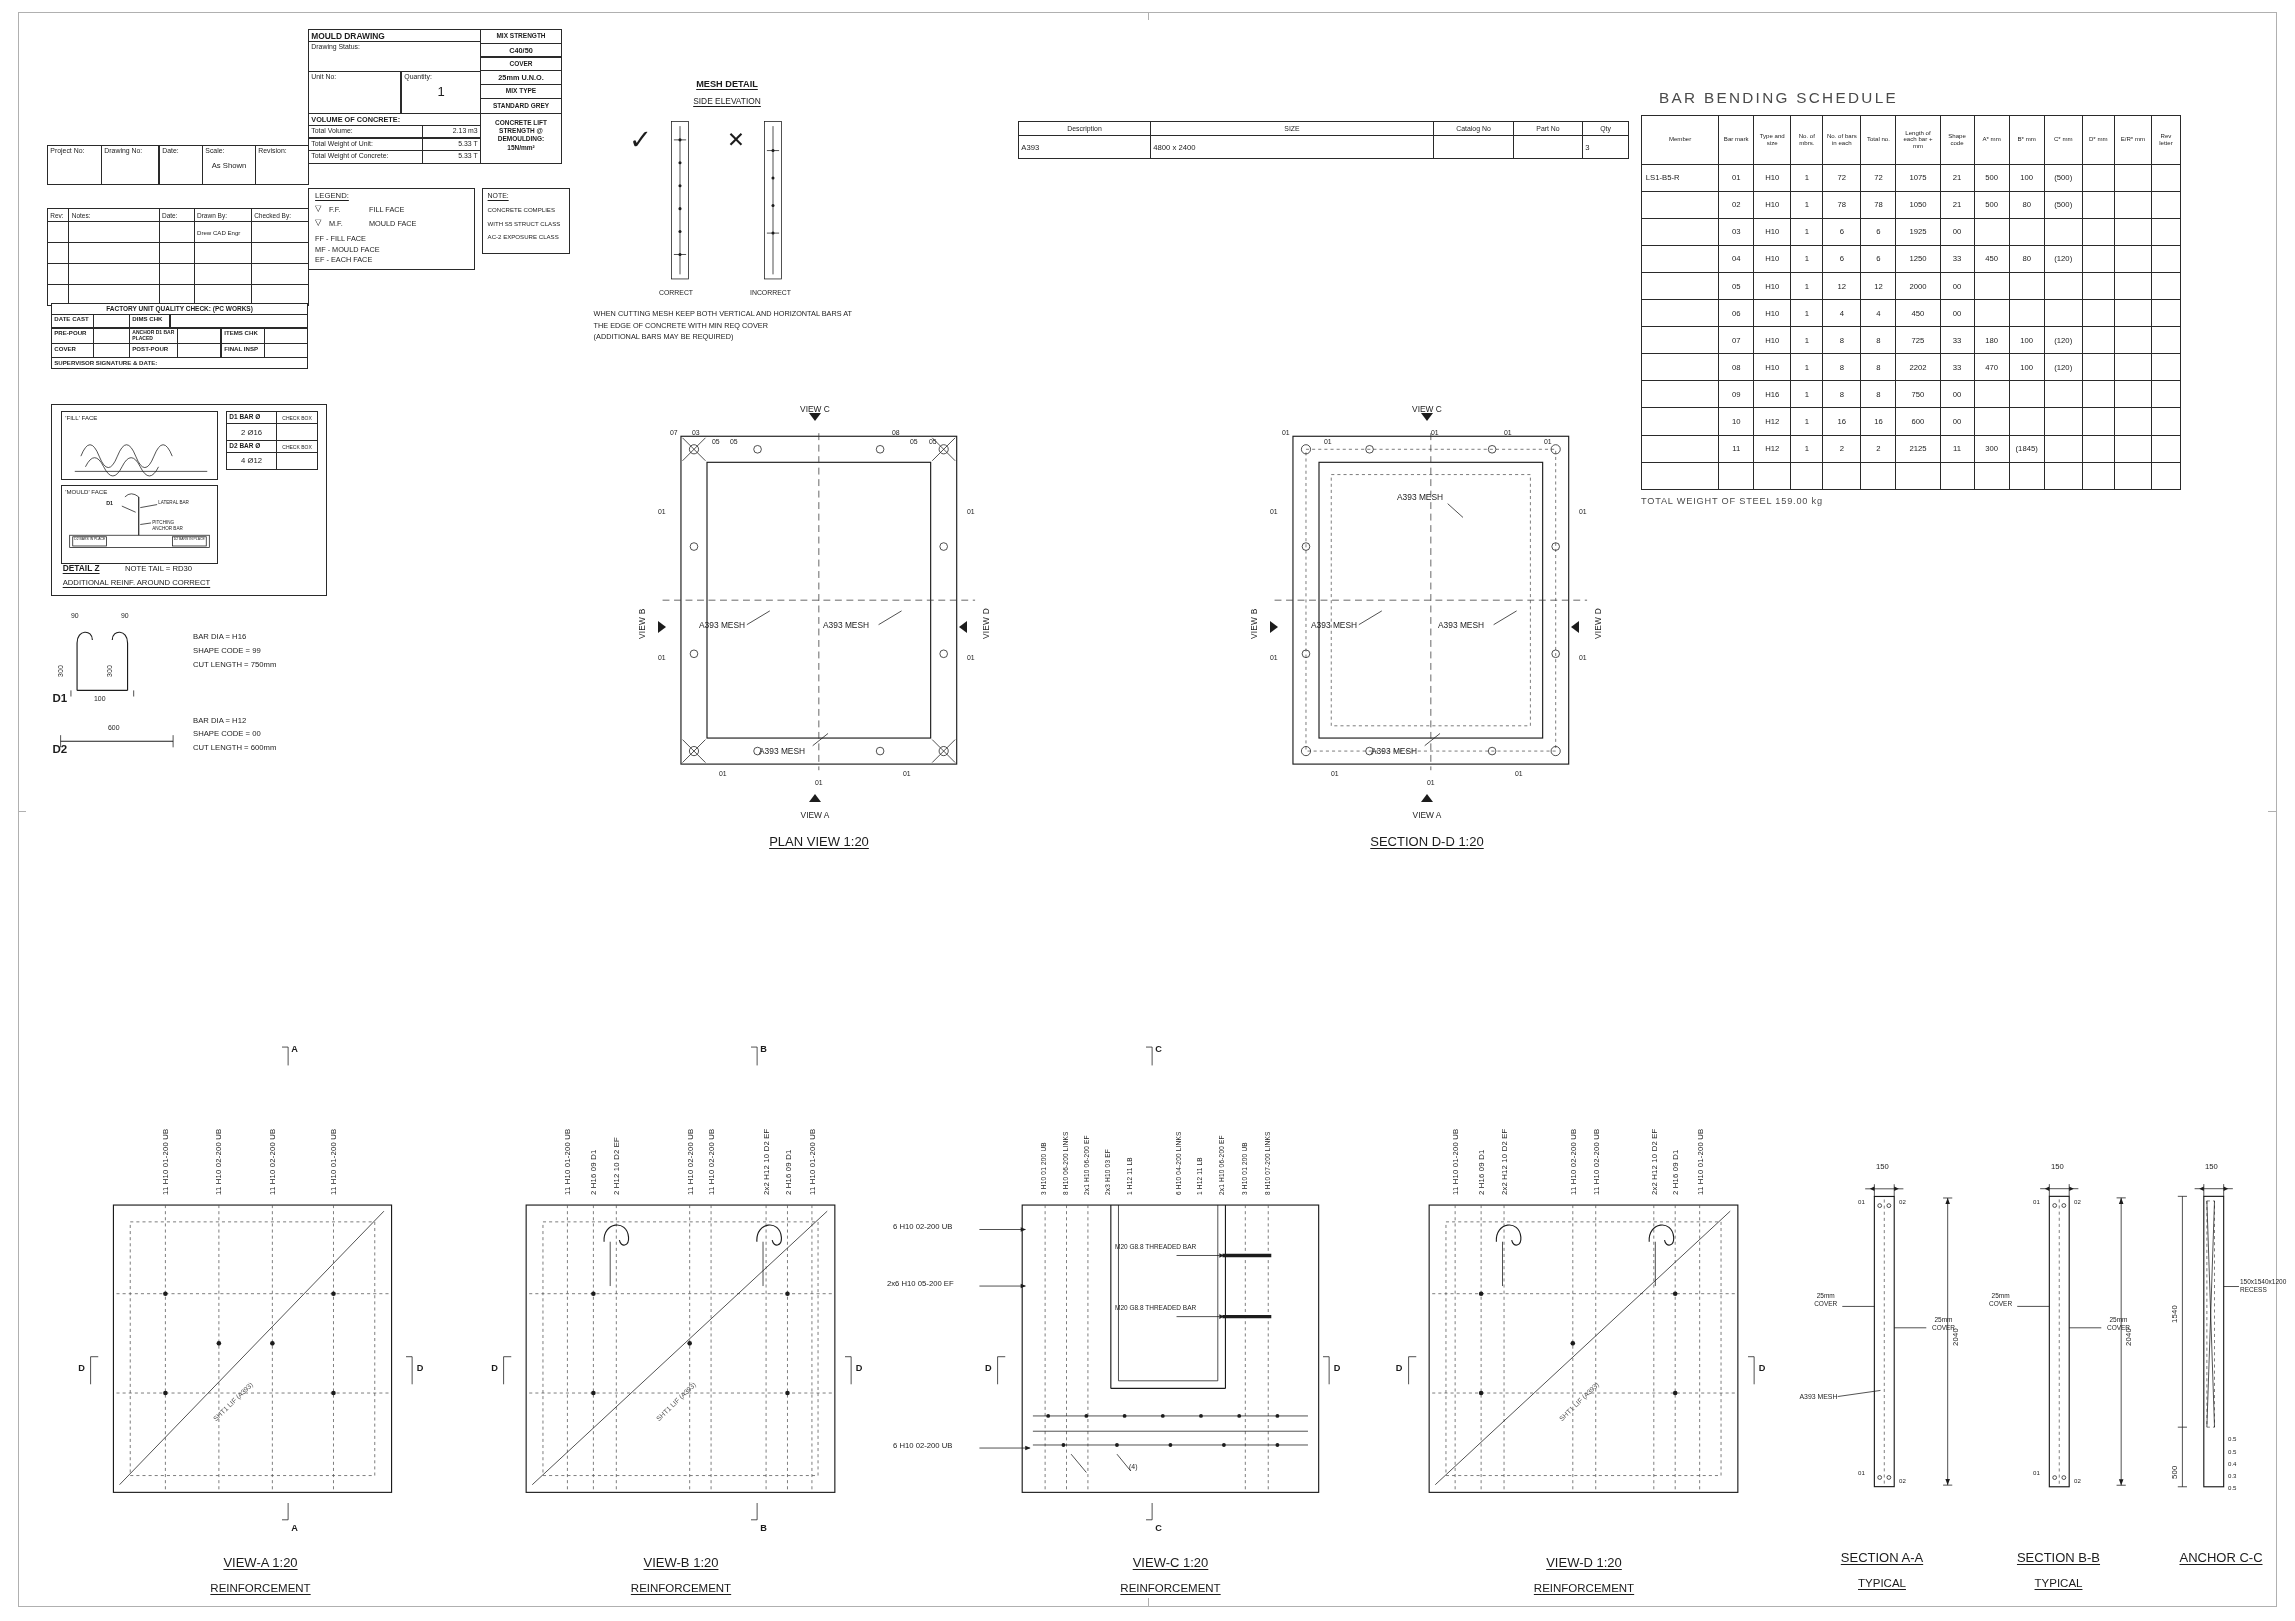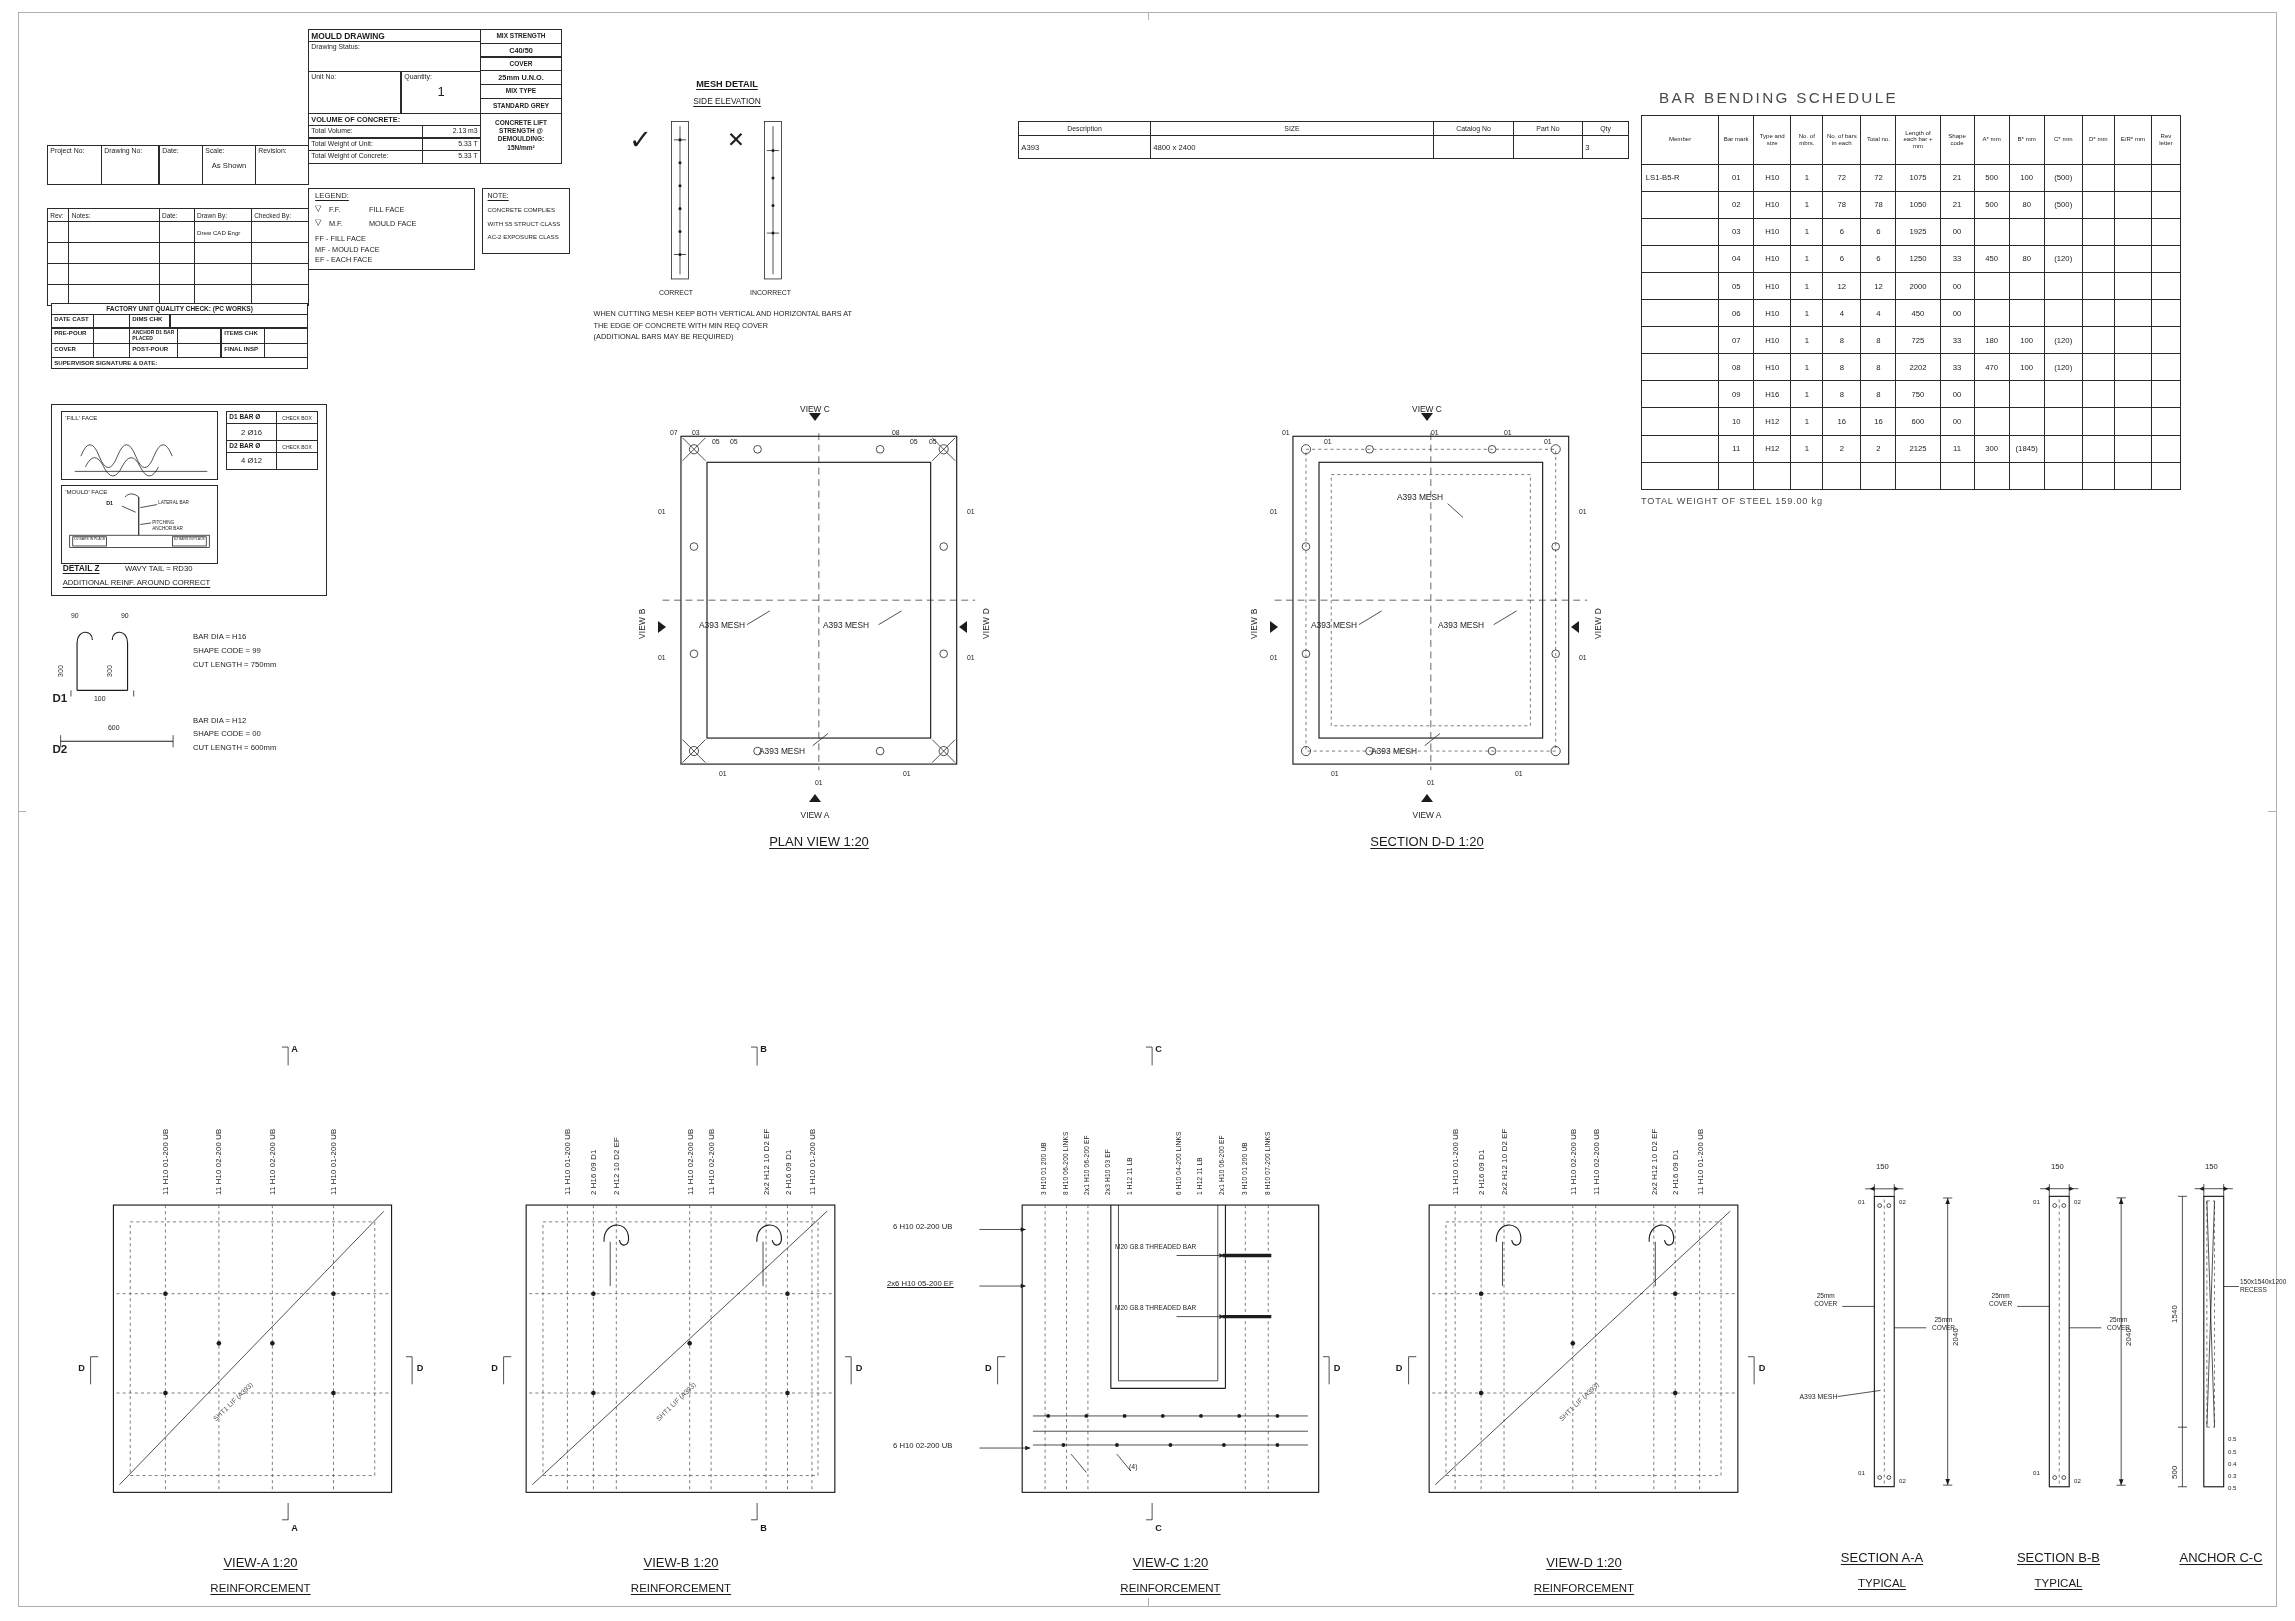--- a/index.html
+++ b/index.html
@@ -204,21 +204,21 @@
     <div class="cell b" style="left:0;top:0;width:51px;height:13px;font-size:6.5px;">D1 BAR Ø</div>
     <div class="cell" style="left:50px;top:0;width:42px;height:13px;font-size:5px;text-align:center;padding-top:3.1px;">CHECK BOX</div>
     <div class="cell" style="left:0;top:12.2px;width:51px;height:17.6px;text-align:center;font-size:7.7px;padding-top:3.8px;">2 Ø16</div>
     <div class="cell" style="left:50px;top:12.2px;width:42px;height:17.6px;"></div>
     <div class="cell b" style="left:0;top:29px;width:51px;height:13px;font-size:6.5px;">D2 BAR Ø</div>
     <div class="cell" style="left:50px;top:29px;width:42px;height:13px;font-size:5px;text-align:center;padding-top:3.1px;">CHECK BOX</div>
     <div class="cell" style="left:0;top:41px;width:51px;height:18.4px;text-align:center;font-size:7.7px;padding-top:3px;">4 Ø12</div>
     <div class="cell" style="left:50px;top:41px;width:42px;height:18.4px;"></div>
   </div>
   <div class="L b u" style="left:10.7px;top:159px;font-size:8.4px;">DETAIL Z</div>
-  <div class="L" style="left:73px;top:160px;font-size:7.7px;">WAVY TAIL = RD30</div>
+  <div class="L" style="left:73px;top:160px;font-size:7.7px;">NOTE TAIL = RD30</div>
   <div class="L u" style="left:10.7px;top:174px;font-size:7.7px;">ADDITIONAL REINF. AROUND CORRECT</div>
 </div>
 
 <div class="abs" style="left:51px;top:612px;width:291px;height:99px;">
   <svg width="134" height="88" style="position:absolute;left:0;top:7.7px;" viewBox="0 0 175 115">
     <line class="s1" x1="34" y1="30" x2="34" y2="92"></line>
     <line class="s1" x1="100" y1="30" x2="100" y2="92"></line>
     <line class="s1" x1="34" y1="92" x2="100" y2="92"></line>
     <path class="s1" d="M34,30 c0,-18 20,-18 20,-4"></path>
     <path class="s1" d="M100,30 c0,-18 -20,-18 -20,-4"></path>
@@ -844,21 +844,21 @@
     <polygon class="dot" points="314,147 314,153 320,150"></polygon>
     <line class="s2" x1="0" y1="36" x2="60" y2="36"></line>
     <polygon class="dot" points="54,33 54,39 61,36"></polygon>
     <line class="s2" x1="0" y1="110" x2="60" y2="110"></line>
     <polygon class="dot" points="54,107 54,113 61,110"></polygon>
     <line class="s2" x1="0" y1="322" x2="66" y2="322"></line>
     <polygon class="dot" points="60,319 60,325 67,322"></polygon>
     <path class="s2" d="M120,330 l20,24 M180,330 l18,22"></path>
   </svg>
   <div class="L" style="left:-86px;top:185px;font-size:7.7px;">6 H10 02-200 UB</div>
-  <div class="L" style="left:-92px;top:242px;font-size:7.7px;text-decoration:underline;">2x6 H10 05-200 EF</div>
+  <div class="L" style="left:-92px;top:242px;font-size:7.7px;">2x6 H10 05-200 EF</div>
   <div class="L" style="left:-86px;top:404px;font-size:7.7px;">6 H10 02-200 UB</div>
   <div class="L" style="left:136px;top:205px;font-size:6.5px;">M20 G8.8  THREADED  BAR</div>
   <div class="L" style="left:136px;top:266px;font-size:6.5px;">M20 G8.8  THREADED  BAR</div>
   <div class="L" style="left:150px;top:425px;font-size:6.9px;">(4)</div>
   <div class="abs" style="left:6.1px;top:317px;">
     <div class="L b" style="left:0;top:7.7px;font-size:9.2px;">D</div>
     <svg width="18.4" height="31" style="position:absolute;left:7.7px;top:0;" viewBox="0 0 24 40">
         <path class="s2" d="M6 2 V38 M6 2 H16" stroke-width="1.6"></path>
       </svg>
   </div>

